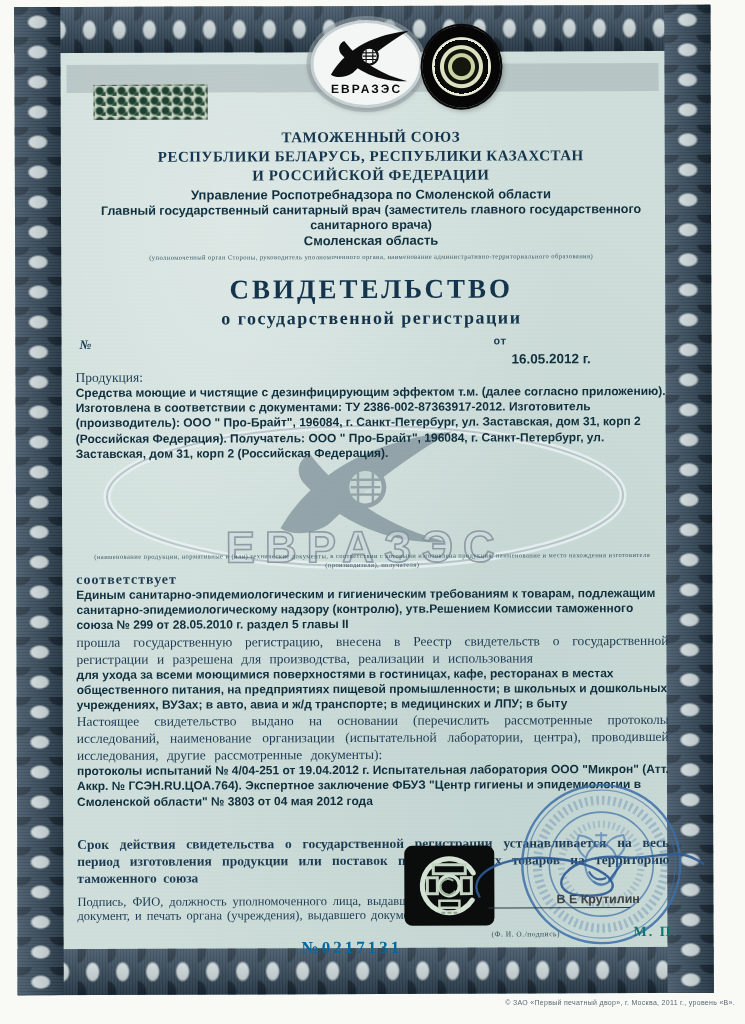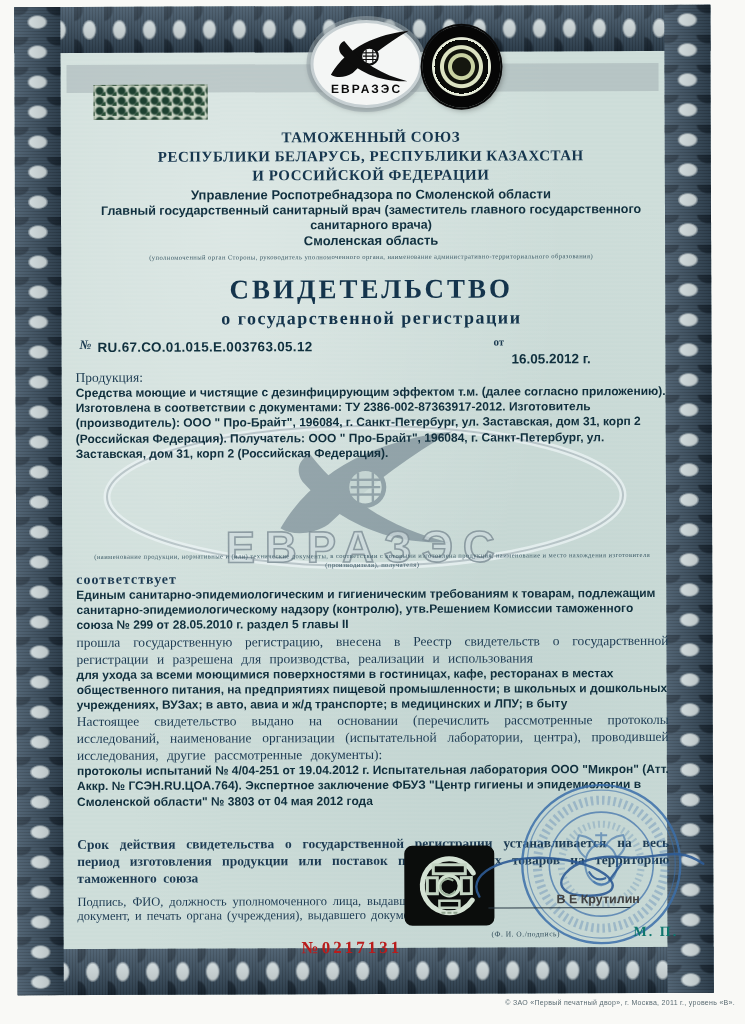--- a/index.html
+++ b/index.html
@@ -57,42 +57,42 @@
   .hdr{font-weight:bold;font-size:15px;line-height:19px;text-align:center;letter-spacing:0.5px;color:#16364e;}
   .auth1{margin-top:2px;font-family:"Liberation Sans",sans-serif;font-weight:bold;font-size:13px;line-height:16px;text-align:center;color:#11303f;}
   .auth2{font-family:"Liberation Sans",sans-serif;font-weight:bold;font-size:12.5px;line-height:15px;text-align:center;color:#11303f;}
   .auth3{font-family:"Liberation Sans",sans-serif;font-weight:bold;font-size:13px;line-height:16px;text-align:center;color:#11303f;}
   .tiny{margin-top:3px;font-size:6.6px;line-height:9px;letter-spacing:0.4px;text-align:center;color:#3e5c68;}
   .title-main{margin-top:12px;font-size:27px;line-height:32px;font-weight:bold;letter-spacing:3px;text-align:center;color:#14344c;}
   .title-sub{margin-top:2px;font-size:18px;line-height:22px;font-weight:bold;letter-spacing:1.5px;text-align:center;color:#14344c;}
   .numrow{margin-top:10px;height:18px;position:relative;font-size:13px;}
   .num-label{position:absolute;left:4px;top:-3px;font-style:italic;font-weight:bold;color:#1d3c52;}
   .num-value{position:absolute;left:22px;top:0;font-family:"Liberation Sans",sans-serif;font-weight:bold;font-size:13.5px;color:#10303e;letter-spacing:0.3px;}
-  .date-label{position:absolute;left:418px;top:-3px;font-size:11px;font-weight:bold;color:#1d3c52;}
+  .date-label{position:absolute;left:418px;top:-3px;font-size:11px;font-weight:bold;color:#1d3c52;font-family:Liberation Mono, monospace;}
   .date-value{position:absolute;left:436px;top:13px;font-family:"Liberation Sans",sans-serif;font-weight:bold;font-size:13.5px;color:#10303e;}
   .prod-label{margin-top:11px;font-size:13.5px;line-height:17px;color:#1d3c52;}
   .typed{font-family:"Liberation Sans",sans-serif;font-weight:bold;font-size:12px;line-height:15.2px;color:#102f3d;text-align:left;}
   .serif-j{font-size:13.5px;line-height:17px;text-align:justify;word-spacing:5px;color:#1c3a52;}
   .corresponds{margin-top:1px;font-size:14px;line-height:17px;font-weight:bold;letter-spacing:1px;color:#1c3a52;}
   .note2{margin-top:90px;}
   .validity{margin-top:26px;font-weight:bold;word-spacing:3px;}
   .signote{margin-top:8px;width:348px;font-size:12.5px;line-height:14.6px;text-align:justify;word-spacing:2px;color:#1c3a52;}
 
   
   .watermark{position:absolute;left:79px;top:414px;width:540px;height:150px;z-index:3;opacity:0.85;}
 
   
   .sticker{position:absolute;left:386px;top:839px;width:92px;height:82px;z-index:6;}
   .stamp{position:absolute;left:499px;top:764px;width:170px;height:190px;z-index:5;}
   .sigpath{position:absolute;left:454px;top:829px;width:250px;height:95px;z-index:7;}
   .signame{position:absolute;left:539px;top:887px;z-index:8;font-family:"Liberation Sans",sans-serif;font-weight:bold;font-size:12.5px;color:#404040;}
   .sigline{position:absolute;left:471px;top:902px;width:142px;border-top:1.5px solid #2a3a46;z-index:6;}
   .sigcaption{position:absolute;left:474px;top:904px;z-index:6;font-size:7.5px;color:#2e4a58;letter-spacing:0.5px;margin-top:20px;}
   .mp{position:absolute;left:616px;top:919px;z-index:8;font-size:14px;font-weight:bold;color:#0f766e;letter-spacing:2px;}
-  .serial{position:absolute;left:284px;top:932px;z-index:6;font-size:17px;font-weight:bold;letter-spacing:3px;color:#b91c1c;}
+  .serial{position:absolute;left:284px;top:932px;z-index:6;font-size:17px;font-weight:bold;letter-spacing:3px;color:#0369a1;}
 
   .copyright{position:absolute;right:10px;top:999px;z-index:2;font-family:"Liberation Sans",sans-serif;
     font-size:7px;color:#5a6b72;letter-spacing:0.3px;}
 </style>
 </head>
 <body>
 
 <div class="page">
   <div class="sheet">
     <div class="paper"></div>
@@ -134,21 +134,20 @@
       <div class="auth1">Управление Роспотребнадзора по Смоленской области</div>
       <div class="auth2">Главный государственный санитарный врач (заместитель главного государственного санитарного врача)</div>
       <div class="auth3">Смоленская область</div>
       <div class="tiny">(уполномоченный орган Стороны, руководитель уполномоченного органа, наименование административно-территориального образования)</div>
 
       <div class="title-main">СВИДЕТЕЛЬСТВО</div>
       <div class="title-sub">о государственной регистрации</div>
 
       <div class="numrow">
         <span class="num-label">№</span>
-        <span class="num-value">RU.67.СО.01.015.Е.003763.05.12</span>
         <span class="date-label">от</span>
         <span class="date-value">16.05.2012 г.</span>
       </div>
 
       <div class="prod-label">Продукция:</div>
       <div class="typed">Средства моющие и чистящие с дезинфицирующим эффектом т.м. (далее согласно приложению). Изготовлена в соответствии с документами: ТУ 2386-002-87363917-2012. Изготовитель (производитель): ООО " Про-Брайт", 196084, г. Санкт-Петербург, ул. Заставская, дом 31, корп 2 (Российская Федерация).  Получатель: ООО " Про-Брайт", 196084, г. Санкт-Петербург, ул. Заставская, дом 31, корп 2  (Российская Федерация).</div>
 
       <div class="tiny note2">(наименование продукции, нормативные и (или) технические документы, в соответствии с которыми изготовлена продукция, наименование и место нахождения изготовителя (производителя), получателя)</div>
       <div class="corresponds">соответствует</div>
       <div class="typed">Единым санитарно-эпидемиологическим и гигиеническим требованиям к товарам, подлежащим санитарно-эпидемиологическому надзору (контролю), утв.Решением Комиссии таможенного союза № 299 от 28.05.2010 г. раздел 5 главы II</div>

